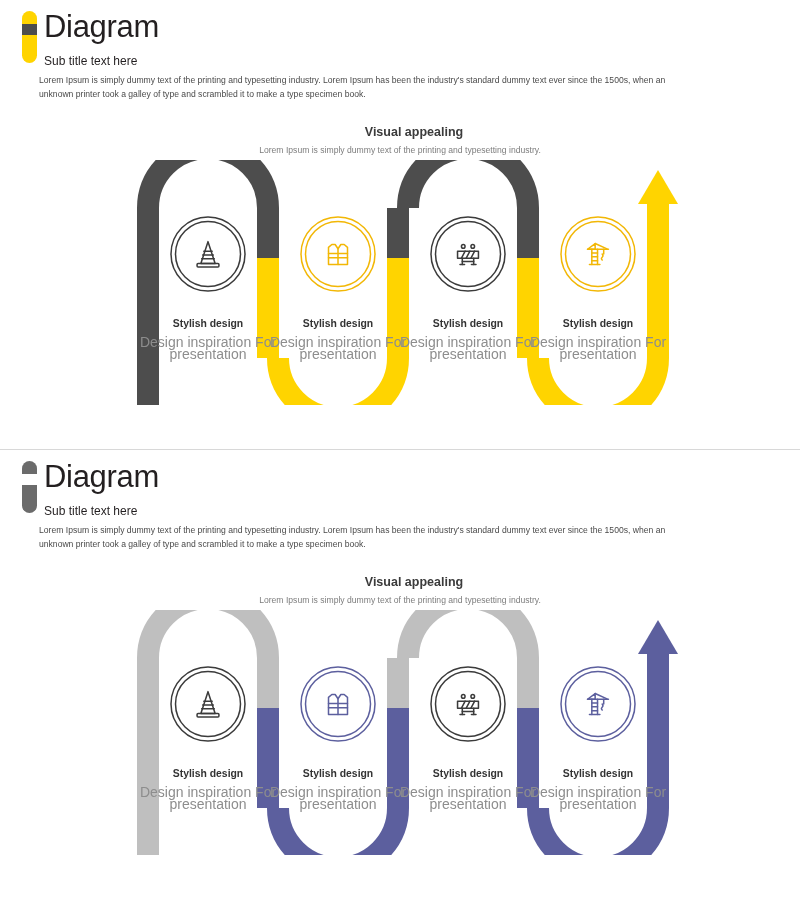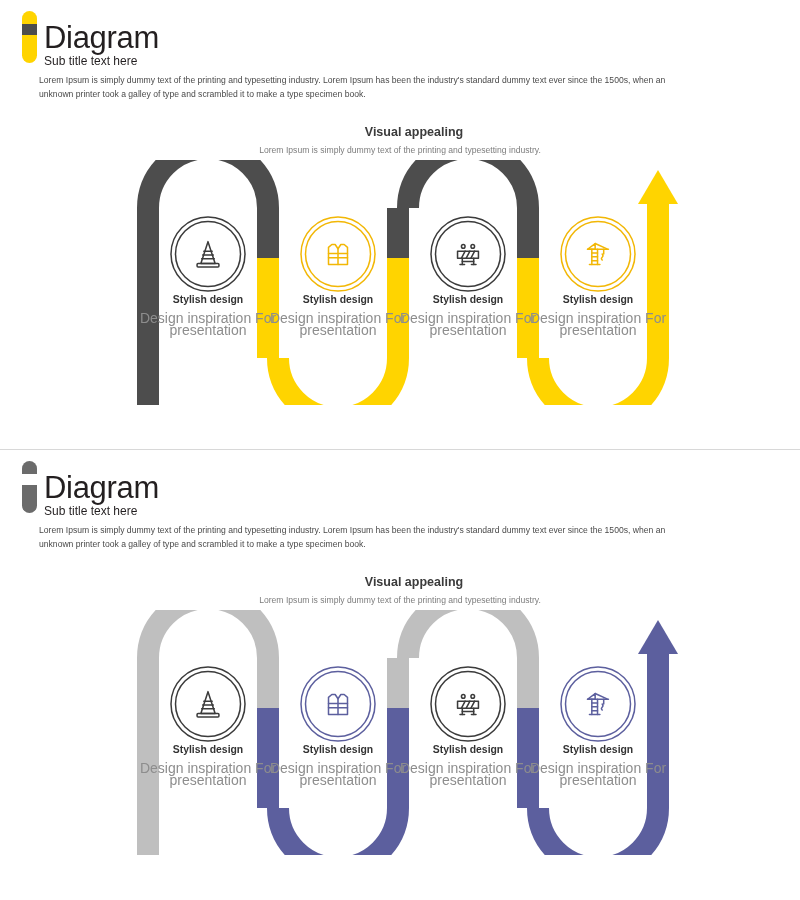--- a/index.html
+++ b/index.html
@@ -28,21 +28,21 @@
     overflow: hidden;
   }
   .accent .band {
     position: absolute;
     left: 0; width: 15px;
     top: 13px; height: 11px;
   }
 
   .title {
     position: absolute;
-    left: 44px; top: 19px;
+    left: 44px; top: 8px;
     font-size: 31px;
     font-weight: 400;
     color: #231f20;
     letter-spacing: -0.3px;
     line-height: 38px;
   }
   .subtitle {
     position: absolute;
     left: 44px; top: 51px;
     font-size: 12px;
@@ -86,21 +86,21 @@
   }
 
   
   .node { position: absolute; width: 150px; text-align: center; }
   .node .circle-wrap {
     width: 78px; height: 78px;
     margin: 0 auto;
     position: relative;
   }
   .node .lbl {
-    margin-top: 0;
+    margin-top: 24px;
     font-size: 10.4px;
     font-weight: 700;
     color: #333333;
     line-height: 14px;
   }
   .node .desc {
     margin-top: 6px;
     font-size: 14px;
     color: #8d8d8d;
     line-height: 11.5px;

